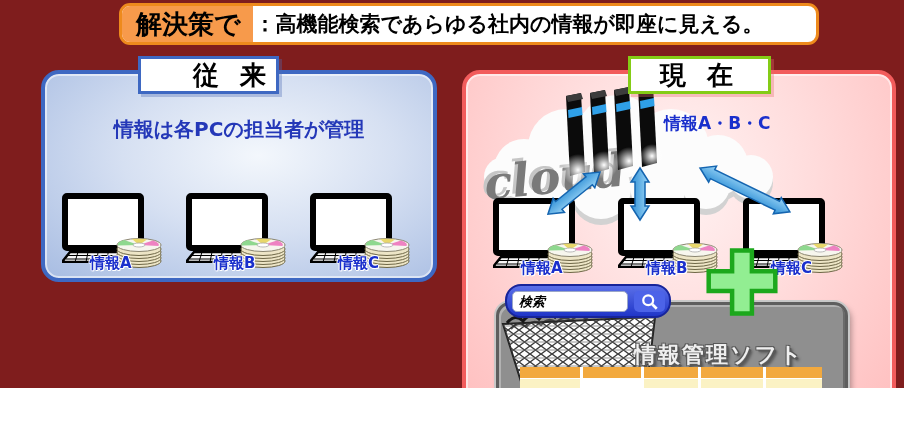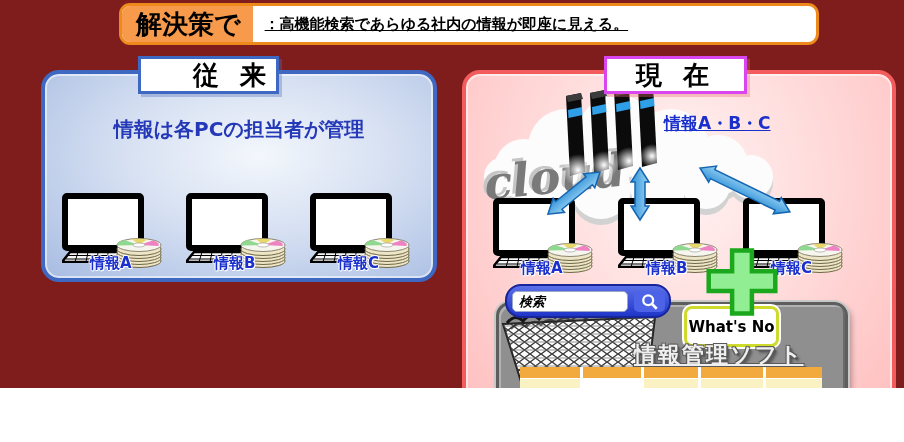--- a/index.html
+++ b/index.html
@@ -6,56 +6,56 @@
   #stage{position:relative;width:904px;height:388px;background:#7f1d1d;overflow:hidden;
          font-family:"DejaVu Sans",sans-serif;}
   #stage *{box-sizing:border-box;}
 
   
   .banner{position:absolute;left:119px;top:3px;width:700px;height:42px;
           border:3px solid #EE8A1C;border-radius:11px;background:#fff;
           display:flex;align-items:center;overflow:hidden;z-index:20;}
   .banner-label{background:#F79A4B;height:100%;display:flex;align-items:center;
           padding:0 12px 0 14px;font-size:26px;font-weight:bold;color:#000;white-space:nowrap;}
-  .banner-text{font-size:15px;font-weight:bold;color:#000;white-space:nowrap;padding-left:12px;text-decoration:underline;}
+  .banner-text{font-size:21px;font-weight:bold;color:#000;white-space:nowrap;padding-left:2px;}
 
   
   .panel{position:absolute;border-radius:18px;}
   .panel-left{left:17px;top:70px;width:396px;height:212px;border:4px solid #3E68C2;
           background:radial-gradient(ellipse at 55% 40%,#F3F7FC 0%,#D6E0F2 45%,#A7BCE2 100%);
           box-shadow:inset 0 0 0 2px rgba(255,255,255,.55);margin-left:24px;}
   .panel-right{left:462px;top:70px;width:434px;height:362px;border:4px solid #F25C5C;
           background:radial-gradient(ellipse at 50% 30%,#FFF3F3 0%,#FFDCDC 45%,#FFBDBD 100%);
           box-shadow:inset 0 0 0 2px rgba(255,255,255,.55);}
 
   .title-box{position:absolute;z-index:15;background:#fff;display:flex;align-items:center;
           justify-content:center;font-size:26px;font-weight:bold;color:#000;letter-spacing:6px;}
   .title-left{left:138px;top:56px;width:141px;height:38px;border:3px solid #3E68C2;
           box-shadow:3px 3px 0 rgba(80,110,180,.35);padding-left:48px;}
-  .title-right{left:604px;top:56px;width:143px;height:38px;border:3px solid #d946ef;
+  .title-right{left:628px;top:56px;width:143px;height:38px;border:3px solid #84cc16;
           box-shadow:3px 3px 0 rgba(230,110,110,.35);}
 
   .desc{position:absolute;left:9px;top:42px;width:370px;text-align:center;
           font-size:20px;font-weight:bold;color:#2438B8;}
 
   
   .computer{position:absolute;width:104px;height:88px;z-index:2;}
   .pc-svg{position:absolute;left:0;top:0;}
   .disk-svg{position:absolute;left:52px;top:32px;}
   .pc-label{position:absolute;left:28px;top:61px;width:80px;text-align:left;
           font-size:15px;font-weight:bold;color:#1A2FCC;
           text-shadow:1px 0 0 #fff,-1px 0 0 #fff,0 1px 0 #fff,0 -1px 0 #fff,1px 1px 0 #fff;}
   .lc1{left:17px;top:119px;} .lc2{left:141px;top:119px;} .lc3{left:265px;top:119px;}
   .rc1{left:27px;top:124px;} .rc2{left:152px;top:124px;} .rc3{left:277px;top:124px;}
 
   
   .cloud-svg{position:absolute;left:0;top:0;width:434px;height:250px;z-index:1;}
   .arrows-svg{position:absolute;left:0;top:0;width:434px;height:250px;z-index:3;pointer-events:none;}
   .info-abc{position:absolute;left:198px;top:38px;font-size:17px;font-weight:bold;
-          color:#1A2FCC;z-index:2;text-decoration:underline;}
+          color:#1A2FCC;z-index:2;}
 
   
   .soft-panel{position:absolute;left:30px;top:228px;width:352px;height:117px;
           background:#8F8F8F;border:3px solid #5E5E5E;border-radius:14px;z-index:4;
           box-shadow:0 0 0 2px #C8C8C8,3px 4px 6px rgba(0,0,0,.35),
                      inset 2px 2px 0 #B2B2B2,inset -2px -2px 0 #6A6A6A;}
   .search-bar{position:absolute;left:39px;top:210px;width:166px;height:34px;z-index:6;
           background:linear-gradient(#5A6FE8,#2036C8);border:2px solid #17249A;border-radius:16px;}
   .search-field{position:absolute;left:5px;top:5px;width:116px;height:21px;background:#fff;
           border-radius:5px;border:1px solid #9AA6C8;font-size:13px;font-weight:bold;
@@ -63,21 +63,21 @@
   .search-btn{position:absolute;right:4px;top:5px;width:31px;height:21px;background:#4C63E8;
           border-radius:5px;display:flex;align-items:center;justify-content:center;}
   .basket-svg{position:absolute;left:31px;top:240px;width:172px;height:80px;z-index:5;}
   .logo-box{position:absolute;left:218px;top:232px;width:95px;height:41px;background:#fff;
           border:3px solid #CFDB2C;border-radius:8px;z-index:5;display:flex;align-items:center;
           justify-content:center;font-size:15px;font-weight:bold;color:#000;
           box-shadow:0 0 0 2px #fff;}
   .soft-title{position:absolute;left:168px;top:266px;z-index:5;font-size:22px;font-weight:bold;
           letter-spacing:2px;color:#EFEFEF;white-space:nowrap;
           text-shadow:2px 2px 0 #595959,-1px -1px 0 #595959,1px -1px 0 #595959,
-                      -1px 1px 0 #595959,3px 3px 3px rgba(0,0,0,.5);text-decoration:underline;}
+                      -1px 1px 0 #595959,3px 3px 3px rgba(0,0,0,.5);}
   .soft-table{position:absolute;left:54px;top:293px;width:302px;background:#fff;z-index:5;}
   .trow{display:flex;gap:3px;margin-bottom:1px;}
   .trow:last-child{margin-bottom:0;}
   .th{height:11px;background:#F2A93E;}
   .td{height:9px;background:#FBF2C4;}
   .td.w{background:#fff;}
   .c1{width:60px;} .c2{width:58px;} .c3{width:54px;} .c4{width:62px;} .c5{width:56px;}
   .plus-svg{position:absolute;left:240px;top:173px;z-index:7;}
 </style>
 </head>
@@ -264,21 +264,20 @@
       </div>
     </div>
 
     <svg class="basket-svg" viewBox="0 0 172 80">
       <path d="M6,10 L158,3 L150,70 L26,74 Z" fill="#FFFFFF" stroke="#222" stroke-width="2"></path>
       <path d="M6,10 L158,3 L150,70 L26,74 Z" fill="url(#meshP)"></path>
       <path d="M10,9 q8,-10 16,-2 q8,-10 16,-2 q8,-10 16,-2 q8,-10 16,-2 q8,-10 16,-2 q8,-10 16,-2 q8,-10 16,-2 q8,-10 16,-2" stroke="#161616" stroke-width="3" fill="none"></path>
       <path d="M14,15 q8,-9 15,-2 q8,-9 15,-2 q8,-9 15,-2 q8,-9 15,-2 q8,-9 15,-2 q8,-9 15,-2 q8,-9 15,-2" stroke="#2A2A2A" stroke-width="2.2" fill="none" opacity=".75"></path>
     </svg>
 
-    <div class="logo-box">What's No</div>
 
     <div class="soft-title">情報管理ソフト</div>
 
     <div class="soft-table">
       <div class="trow">
         <span class="th c1"></span>
         <span class="th c2"></span>
         <span class="th c3"></span>
         <span class="th c4"></span>
         <span class="th c5"></span>

